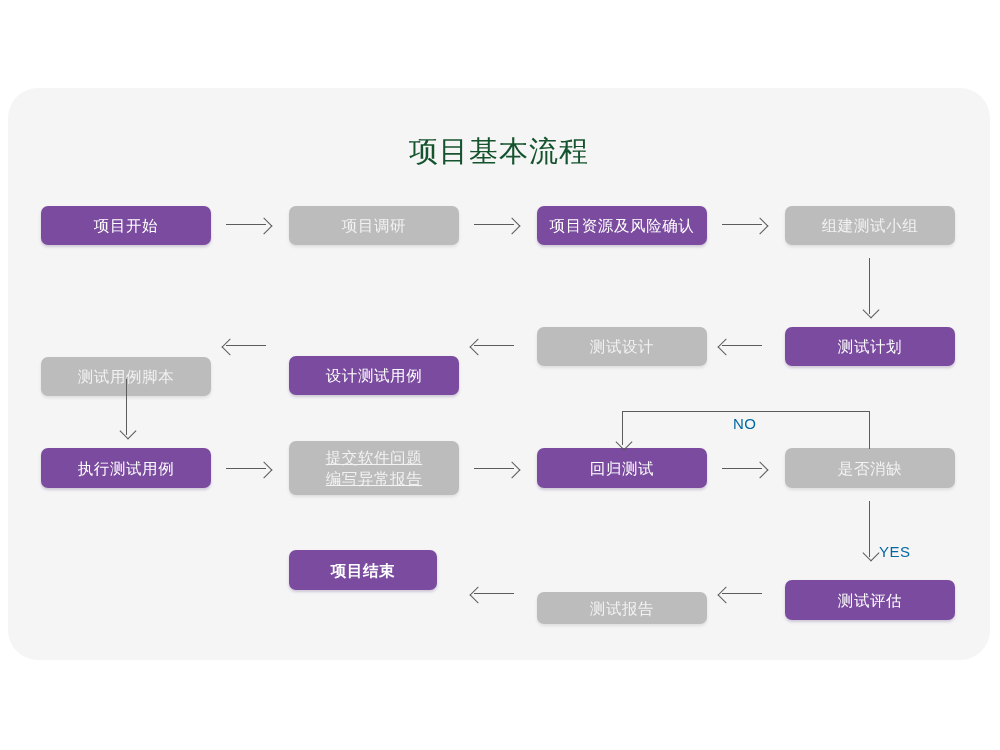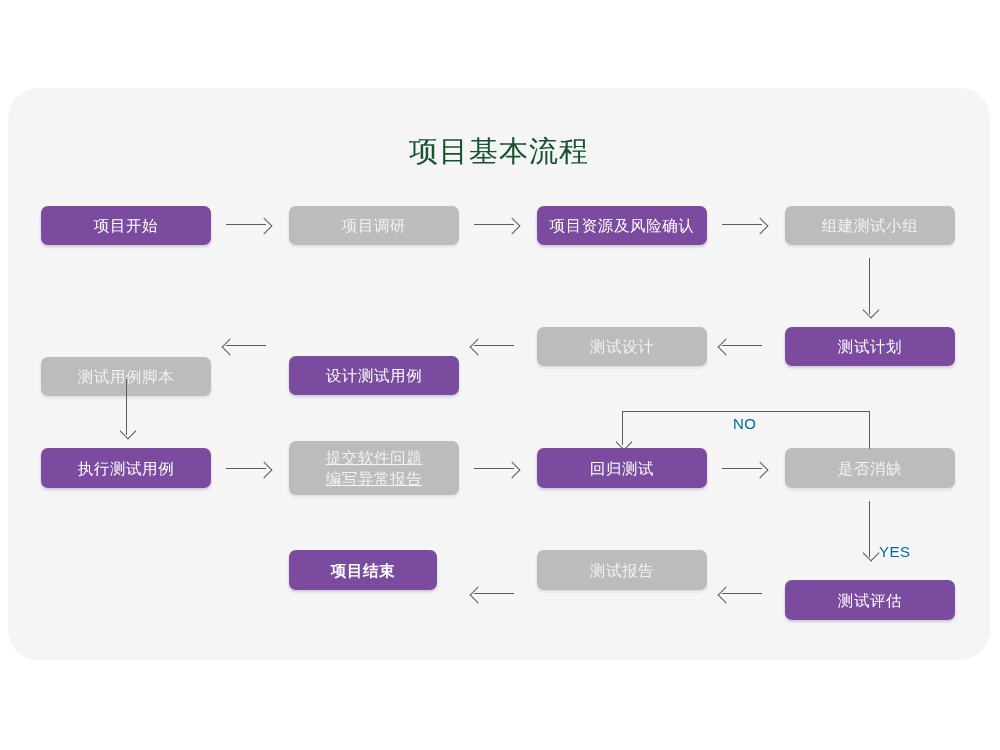--- a/index.html
+++ b/index.html
@@ -187,21 +187,21 @@
 
     <div class="vline" style="left:869px; top:501px; height:56px;"></div>
     <div class="arrow-head ah-down" style="left:864.5px; top:547px;"></div>
     <div class="edge-label" style="left:879px; top:521px;margin-top:22px;">YES</div>
 
     <div class="node purple" style="left:289px; top:550px; width:148px; height:40px;font-weight:bold;">项目结束</div>
 
     <div class="hline" style="left:474px; top:593px; width:40px;"></div>
     <div class="arrow-head ah-left" style="left:472px; top:588.5px;"></div>
 
-    <div class="node gray" style="left:537px; top:550px; width:170px; height:40px;text-align:center;">测试报告</div>
+    <div class="node gray" style="left:537px; top:592px; width:170px; height:32px;text-align:center;">测试报告</div>
 
     <div class="hline" style="left:722px; top:593px; width:40px;"></div>
     <div class="arrow-head ah-left" style="left:720px; top:588.5px;"></div>
 
     <div class="node purple" style="left:785px; top:580px; width:170px; height:40px;">测试评估</div>
 
   </div>
 </div>
 
 </body></html>

